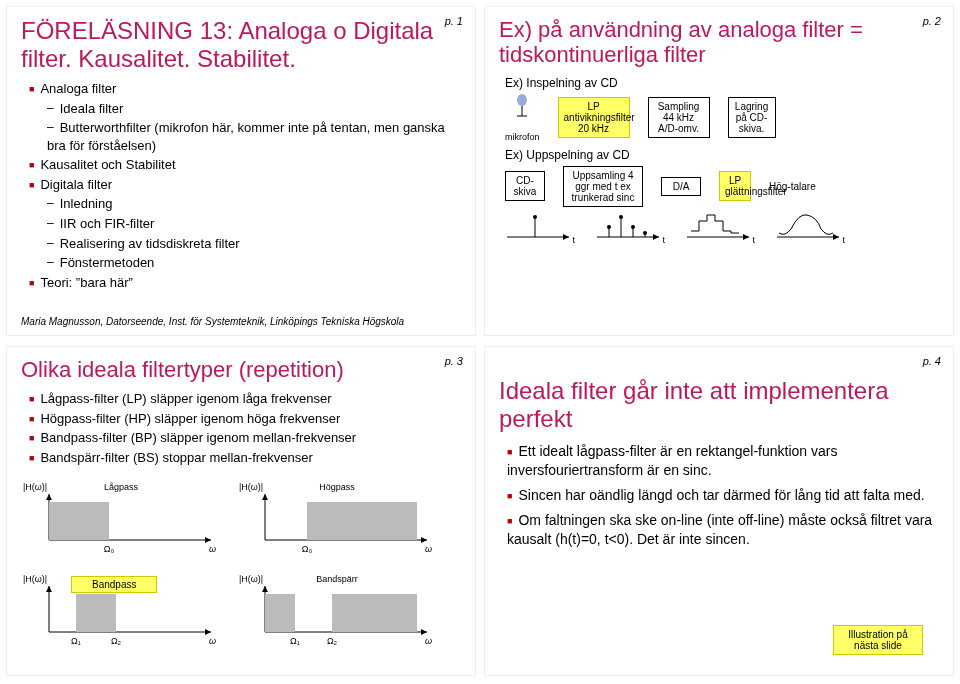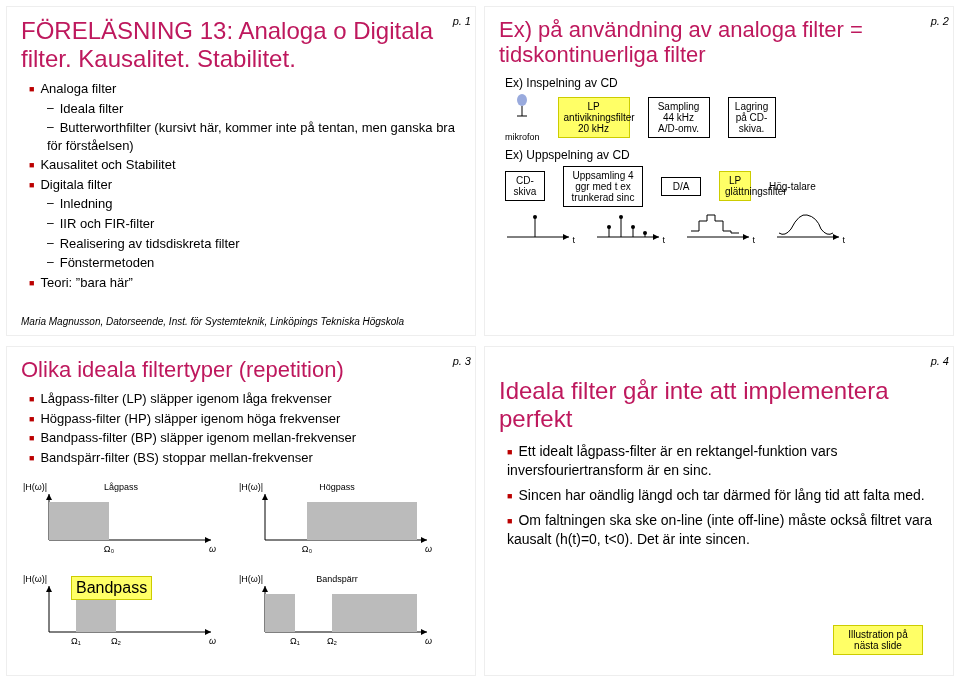--- a/index.html
+++ b/index.html
@@ -14,21 +14,21 @@
   position: absolute;
   width: 470px;
   height: 330px;
   border: 1px solid #eee;
   padding: 10px 14px;
 }
 .s1 { left: 6px; top: 6px; }
 .s2 { left: 484px; top: 6px; }
 .s3 { left: 6px; top: 346px; }
 .s4 { left: 484px; top: 346px; }
-.pnum { position: absolute; top: 8px; right: 4px; font-style: italic; font-size: 11px; }
+.pnum { position: absolute; top: 8px; right: 12px; font-style: italic; font-size: 11px; }
 .title-red { color: #be185d; font-size: 22px; font-weight: normal; margin-bottom: 8px; line-height: 1.15; }
 .title-red.big { font-size: 24px; }
 ul { list-style: none; margin-left: 8px; }
 ul li { font-size: 13px; line-height: 1.35; margin-bottom: 2px; }
 ul li::before { content: "■"; color: #b00; font-size: 9px; margin-right: 6px; position: relative; top: -1px; }
 ul ul { margin-left: 18px; margin-top: 2px; }
 ul ul li::before { content: "–"; color: #000; font-size: 12px; }
 .footer { position: absolute; bottom: 8px; left: 14px; font-style: italic; font-size: 10px; }
 .yellowbox {
   background: #ffff66;
@@ -54,35 +54,35 @@
 .arrowcell svg { width: 100%; height: 100%; }
 .side { font-size: 10px; }
 .hpanel { display: flex; gap: 16px; margin-top: 14px; align-items: flex-start; }
 .filtsvg { width: 200px; height: 78px; }
 .filtsvg text { font-size: 9px; }
 .axislabel { font-size: 9px; font-style: italic; }
 .bplabel {
   position: absolute;
   background: #ffff66;
   border: 1px solid #cc0;
-  font-size: 16px;
-  padding: 2px 4px;
+  font-size: 10px;
+  padding: 2px 20px;
 }
 </style>
 </head>
 <body>
 
 <div class="slide s1">
   <div class="pnum">p. 1</div>
   <h1 class="title-red big">FÖRELÄSNING 13: Analoga o Digitala filter. Kausalitet. Stabilitet.</h1>
   <ul>
     <li><span>Analoga filter</span>
       <ul>
         <li><span>Ideala filter</span></li>
-        <li><span>Butterworthfilter (kursivt här, kommer inte på tentan, men ganska bra för förståelsen)</span></li>
+        <li><span>Butterworthfilter (mikrofon här, kommer inte på tentan, men ganska bra för förståelsen)</span></li>
       </ul>
     </li>
     <li><span>Kausalitet och Stabilitet</span></li>
     <li><span>Digitala filter</span>
       <ul>
         <li><span>Inledning</span></li>
         <li><span>IIR och FIR-filter</span></li>
         <li><span>Realisering av tidsdiskreta filter</span></li>
         <li><span>Fönstermetoden</span></li>
       </ul>

